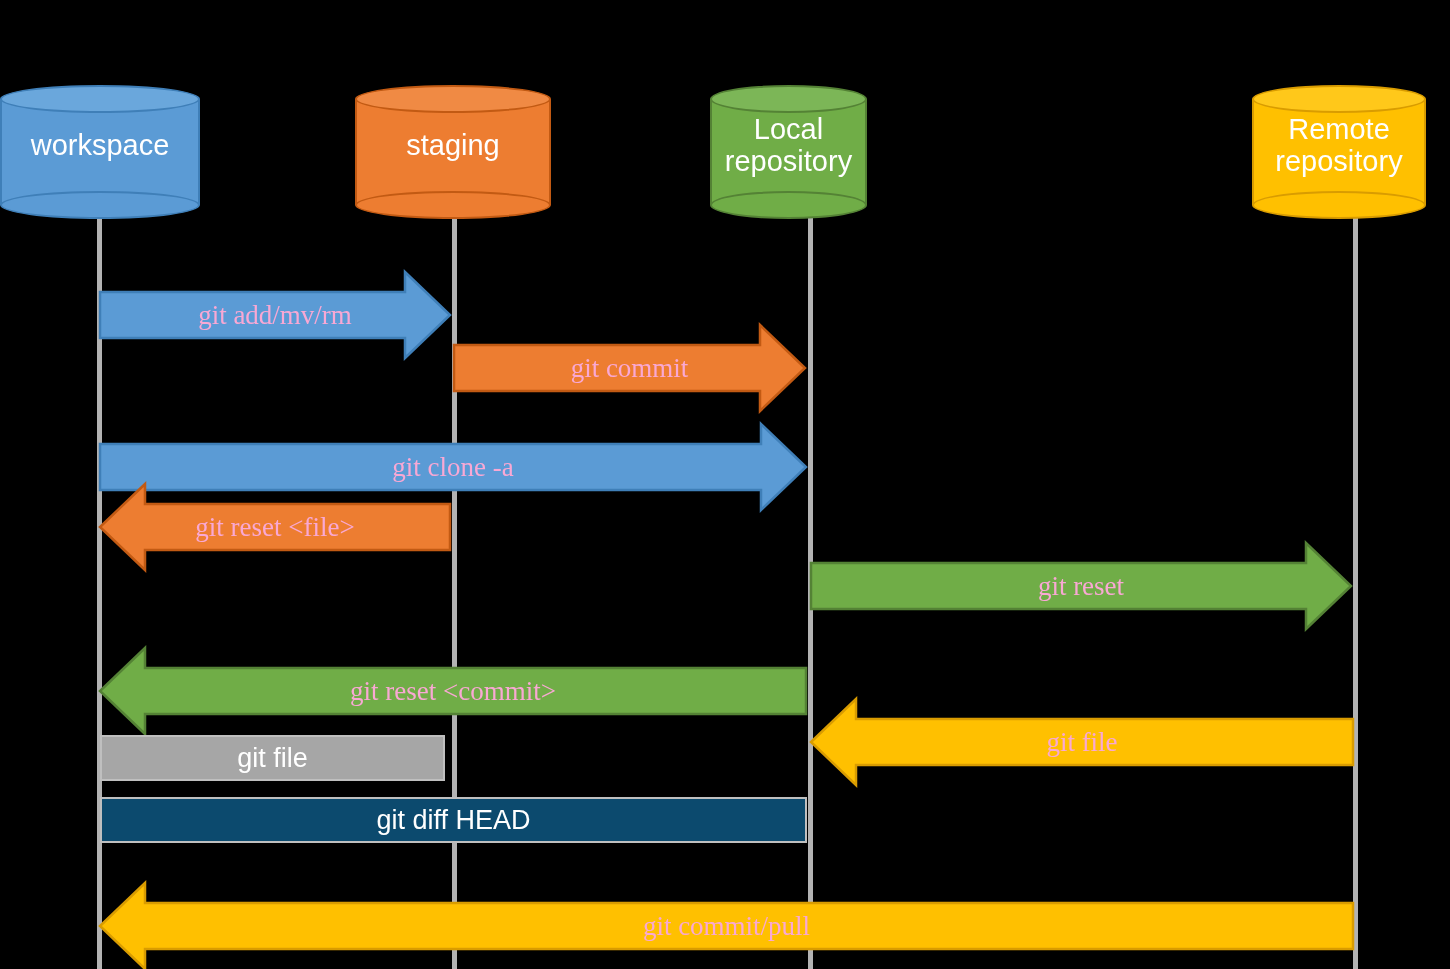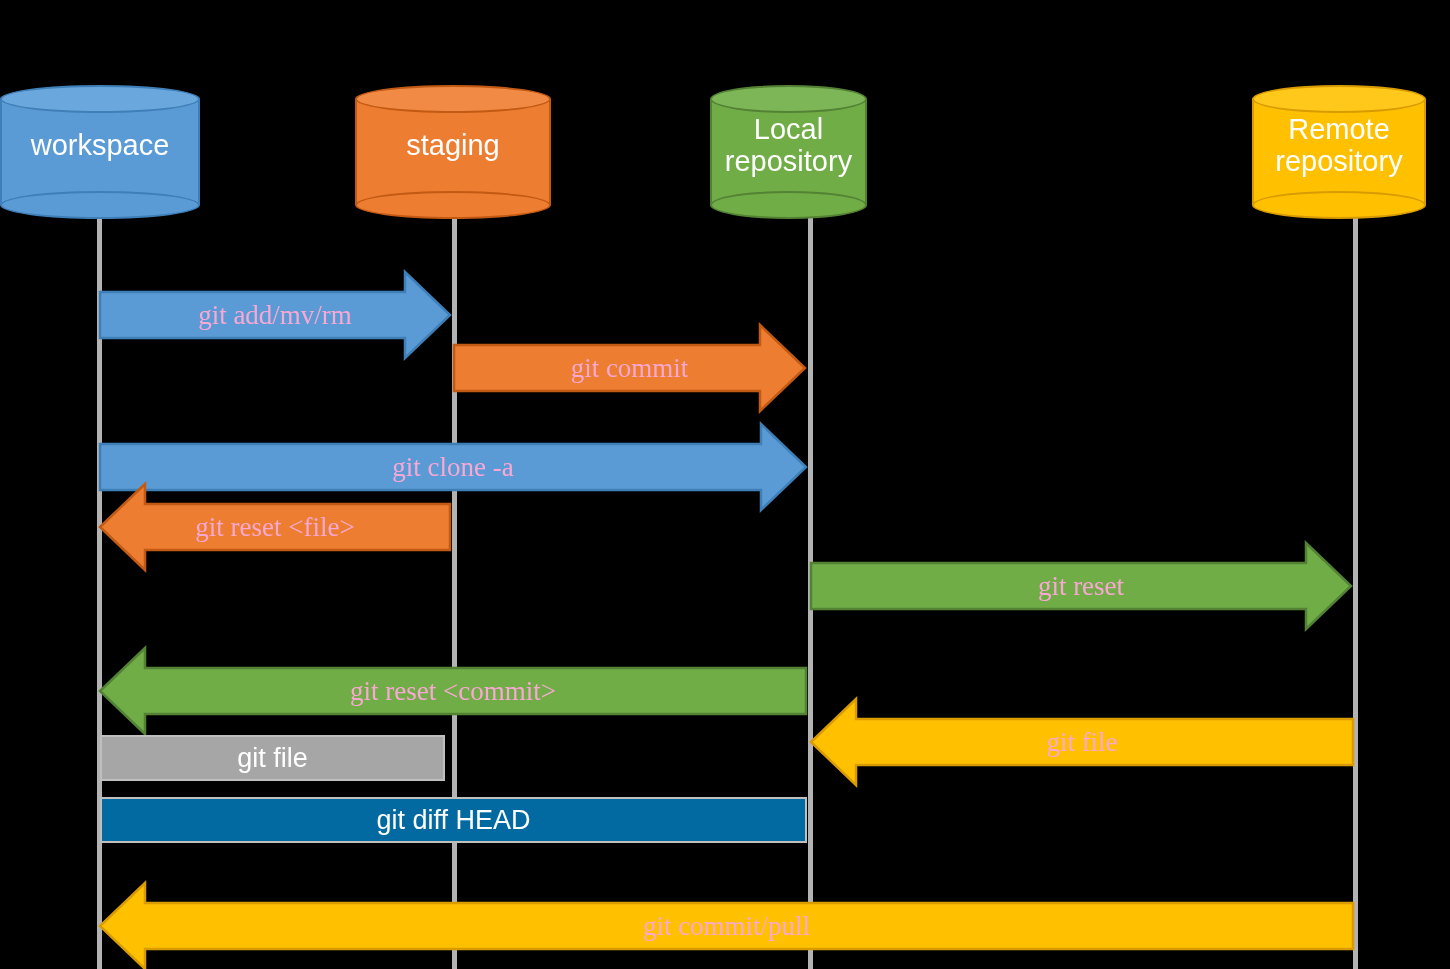--- a/index.html
+++ b/index.html
@@ -113,17 +113,17 @@
       </div>
       <div class="arrow" style="left: 100px; top: 883px; width: 1253px; height: 86px;">
         <svg width="1253" height="86" viewBox="0 0 1253 86">
           <polygon points="1253,20 45,20 45,0 0,43 45,86 45,66 1253,66" fill="#ffc000" stroke="#d99c00" stroke-width="2.5" stroke-linejoin="miter"></polygon>
         </svg>
         <div class="txt">git commit/pull</div>
       </div>
       <div class="bar" style="left: 100px; top: 735px; width: 345px; height: 46px; background: rgb(166, 166, 166); border-color: rgb(191, 191, 191);">
         <span>git file</span>
       </div>
-      <div class="bar" style="left: 100px; top: 797px; width: 707px; height: 46px; background: #0369a1; border-color: rgb(191, 191, 191);">
+      <div class="bar" style="left: 100px; top: 797px; width: 707px; height: 46px; background: #0c4a6e; border-color: rgb(191, 191, 191);">
         <span>git diff HEAD</span>
       </div>
     </div>
 </div>
 
 </body></html>

